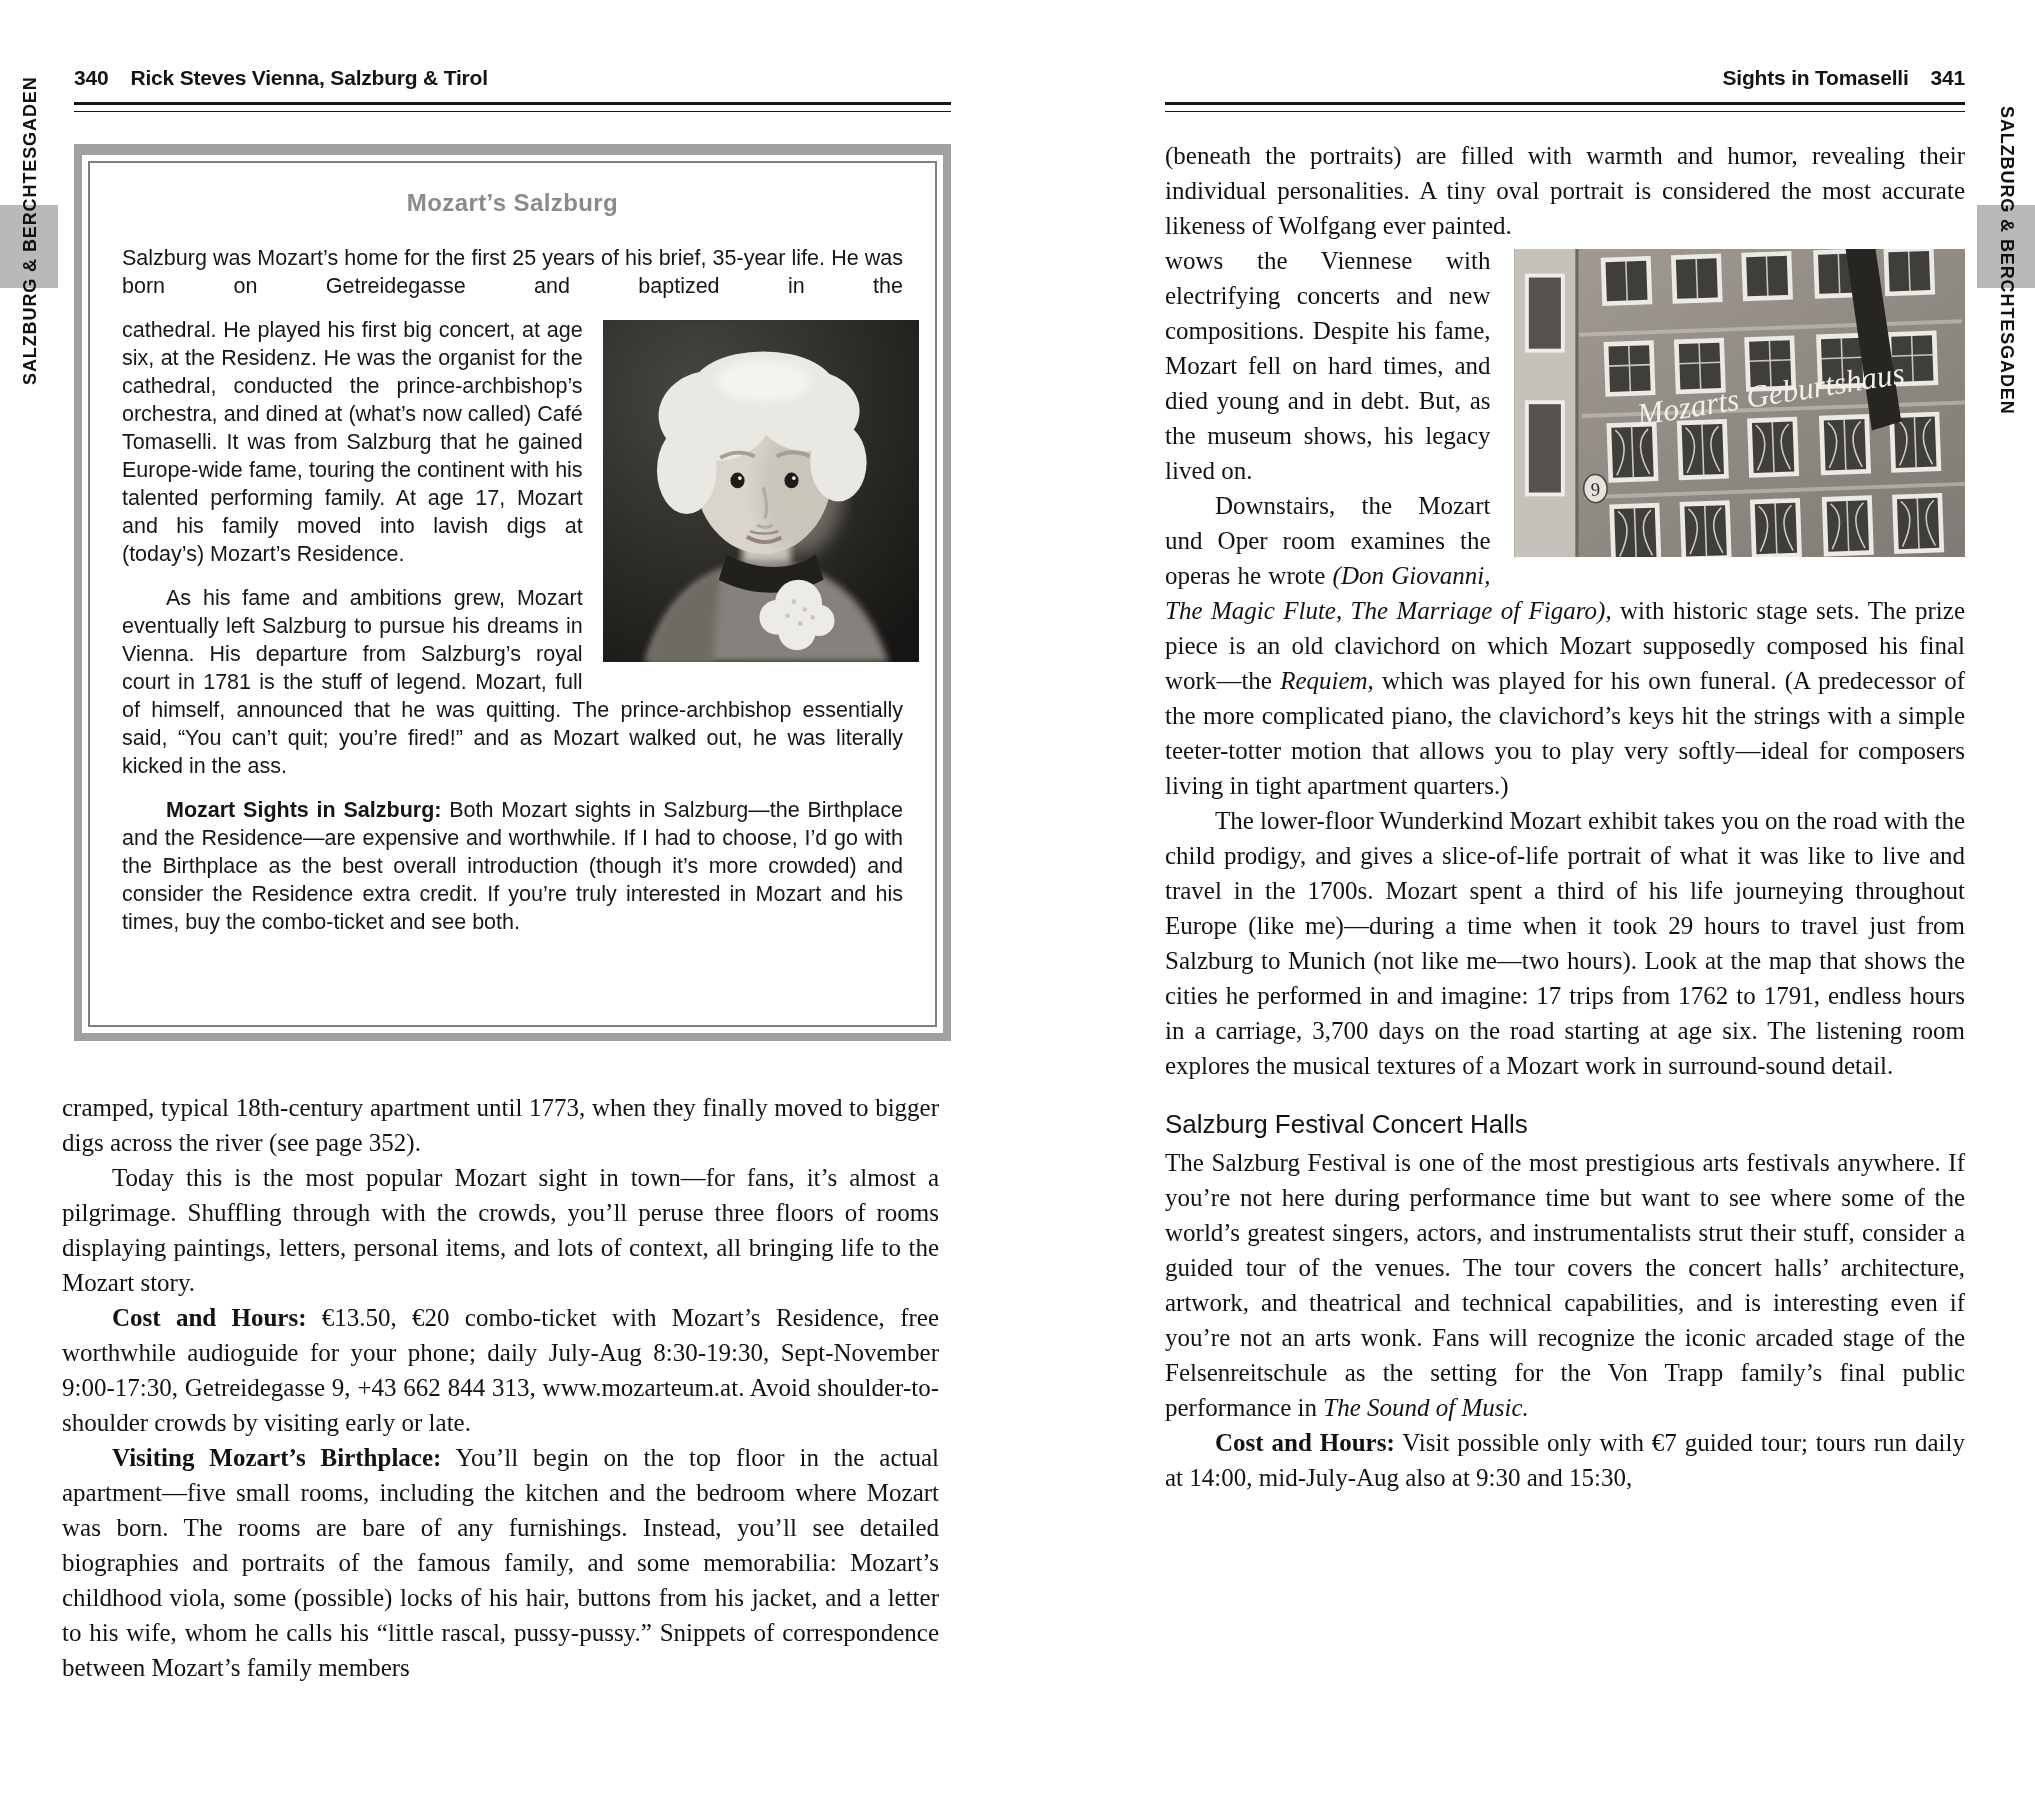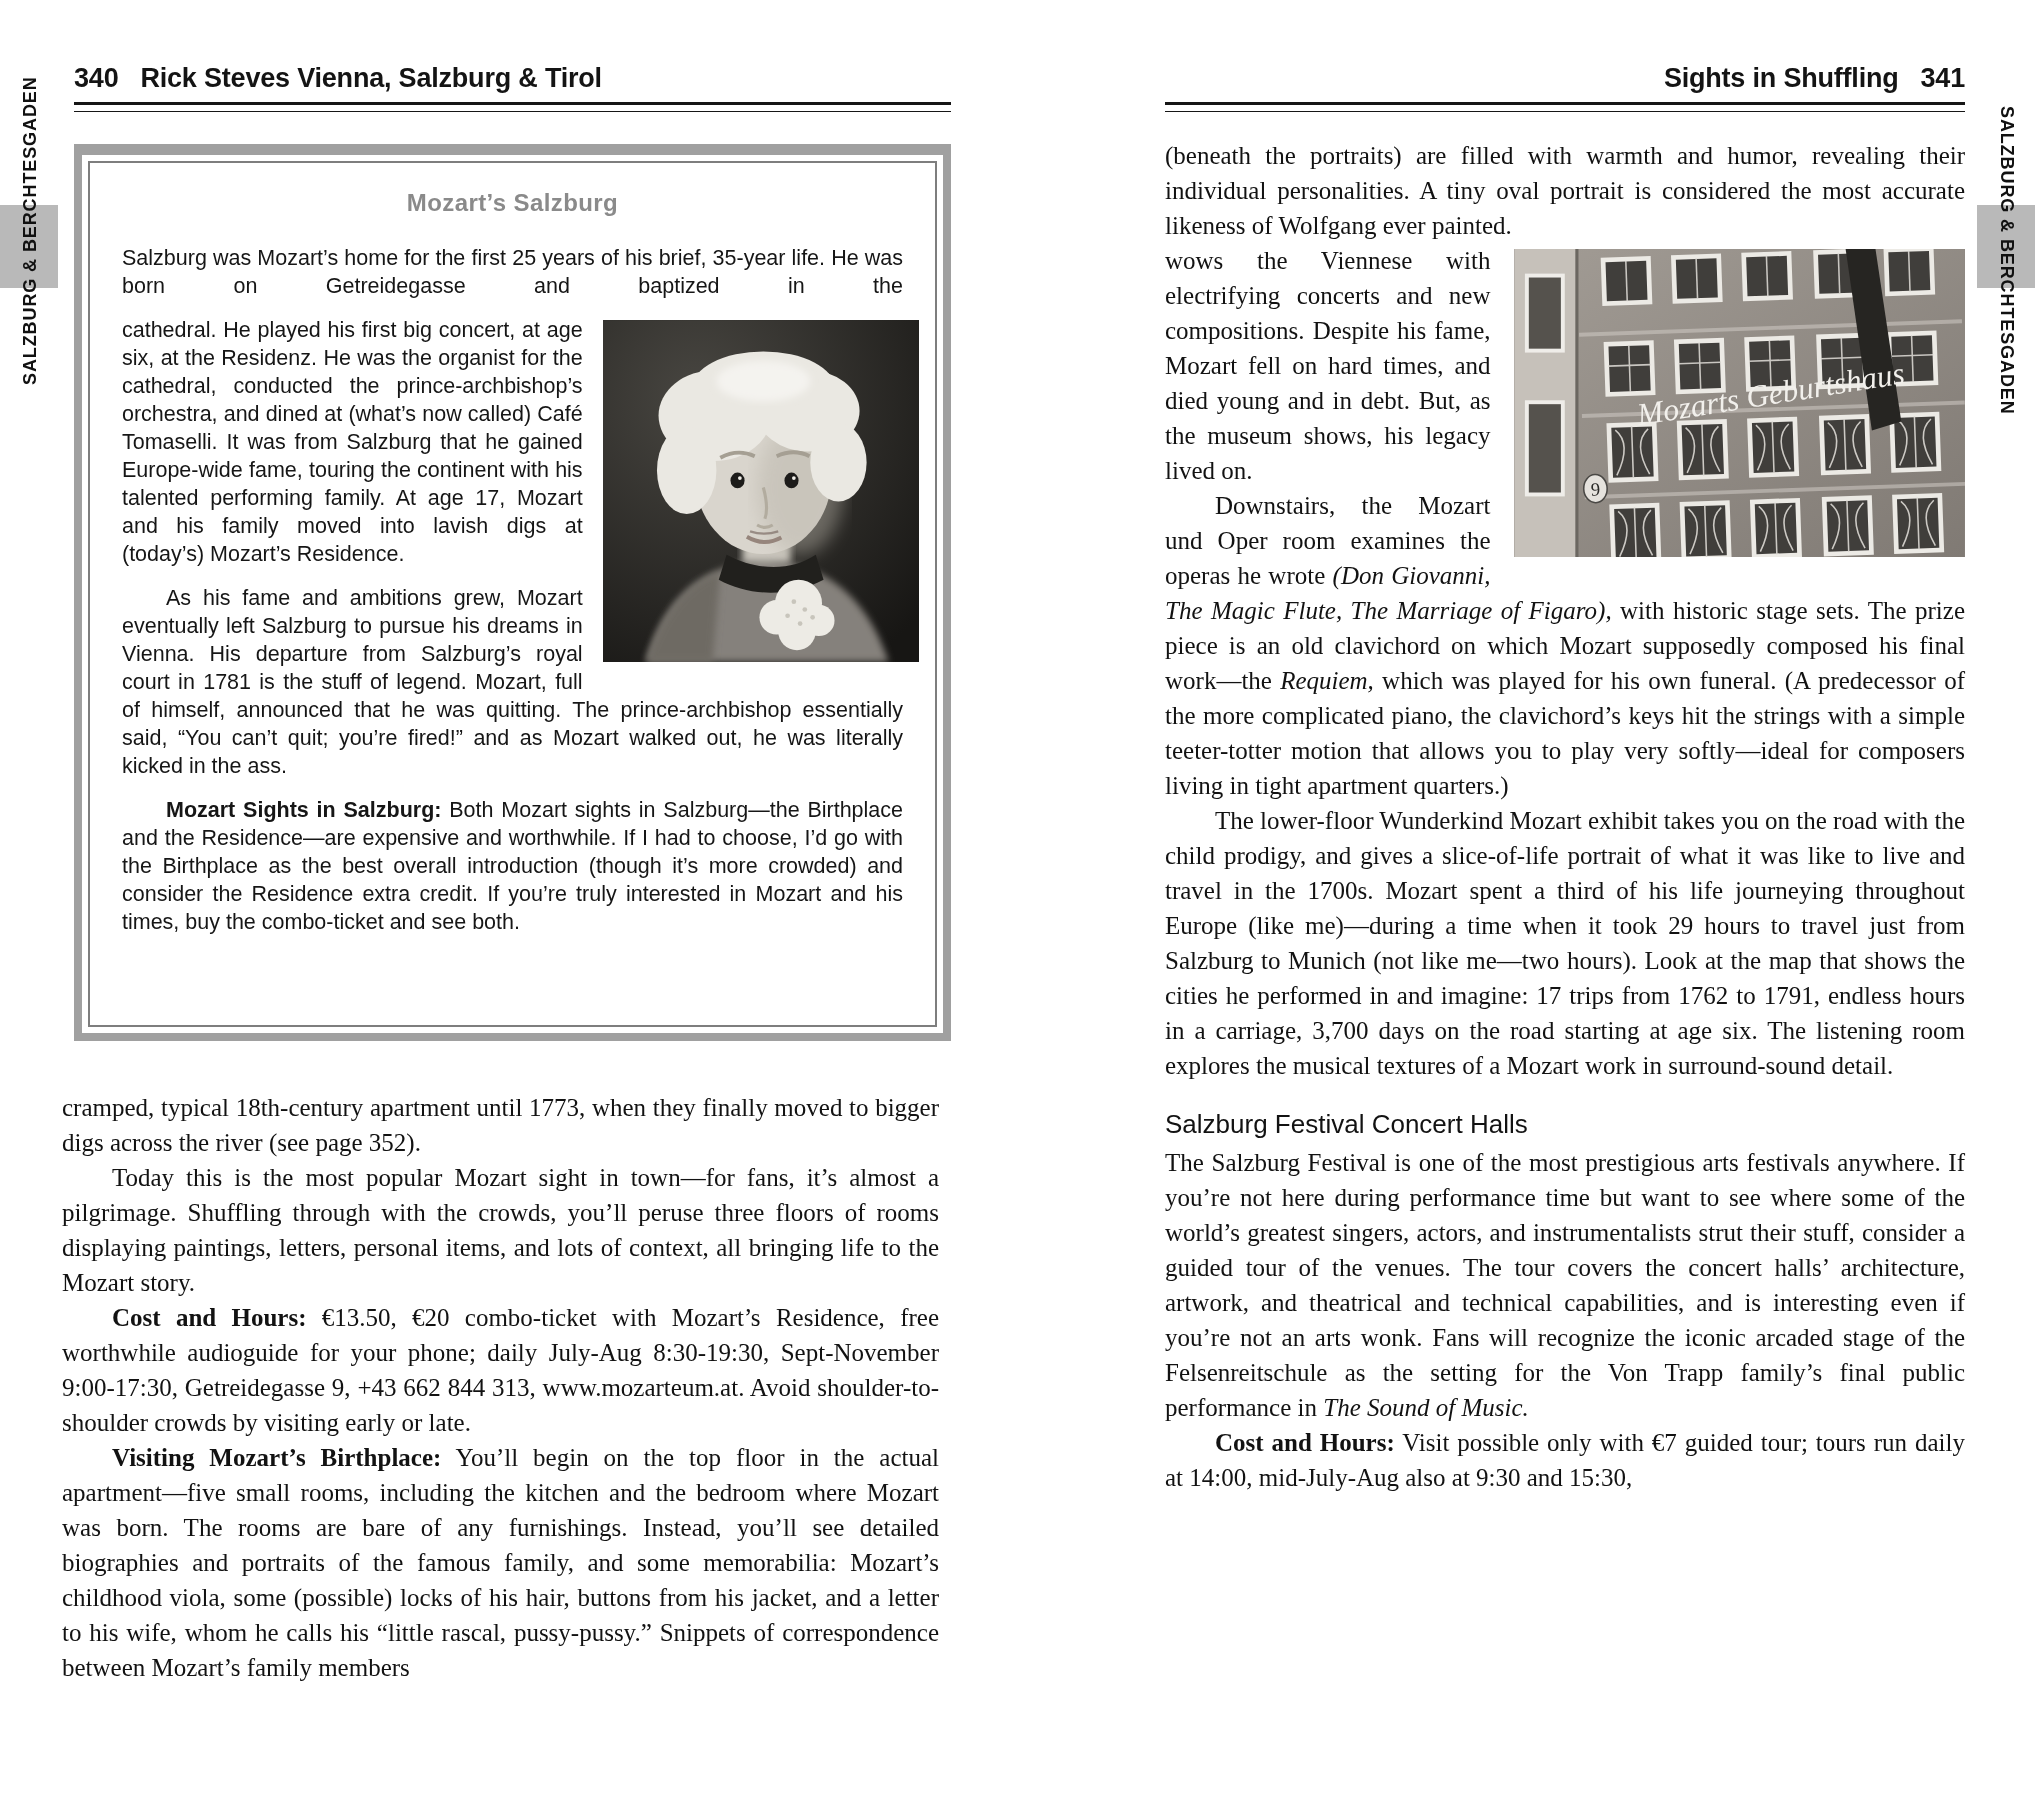--- a/index.html
+++ b/index.html
@@ -1,20 +1,20 @@
 <!DOCTYPE html>
 <html style="font-size:12.5px"><head>
 <meta charset="utf-8">
 <style>
   html,body{margin:0;padding:0;background:#ffffff;}
   #spread{position:relative;width:2035px;height:1809px;background:#ffffff;overflow:hidden;
           color:#121212;}
   
   .running-head{position:absolute;font-family:"Liberation Sans",sans-serif;font-weight:700;
-                font-size:27px;line-height:30px;letter-spacing:-0.2px;color:#141414;white-space:nowrap;}
+                font-size:21px;line-height:30px;letter-spacing:-0.2px;color:#141414;white-space:nowrap;}
   .rh-left{left:74px;top:63px;}
   .rh-right{left:1165px;top:63px;width:800px;text-align:right;}
   .pageno{font-weight:700;}
   .rh-gap{display:inline-block;width:22px;}
   .head-rule{position:absolute;height:5.5px;border-top:3.1px solid #161616;border-bottom:1.6px solid #161616;}
   .hr-left{left:74px;top:102px;width:877px;}
   .hr-right{left:1165px;top:102px;width:800px;}
   
   .tab{position:absolute;width:58px;height:83px;background:#b9b9b9;}
   .tab-left{left:0;top:205px;}
@@ -55,21 +55,21 @@
 <body>
 
 <div id="spread">
 
   <div class="running-head rh-left">
     <span class="pageno">340</span><span class="rh-gap"></span><span>Rick Steves Vienna, Salzburg &amp; Tirol</span>
   </div>
   <div class="head-rule hr-left"></div>
 
   <div class="running-head rh-right">
-    <span>Sights in Shuffling</span><span class="rh-gap"></span><span class="pageno">341</span>
+    <span>Sights in Tomaselli</span><span class="rh-gap"></span><span class="pageno">341</span>
   </div>
   <div class="head-rule hr-right"></div>
 
   <div class="tab tab-left"></div>
   <div class="vlabel vlabel-left">SALZBURG &amp; BERCHTESGADEN</div>
   <div class="tab tab-right"></div>
   <div class="vlabel vlabel-right">SALZBURG &amp; BERCHTESGADEN</div>
 
   <div class="graybox">
     <div class="graybox-inner">

